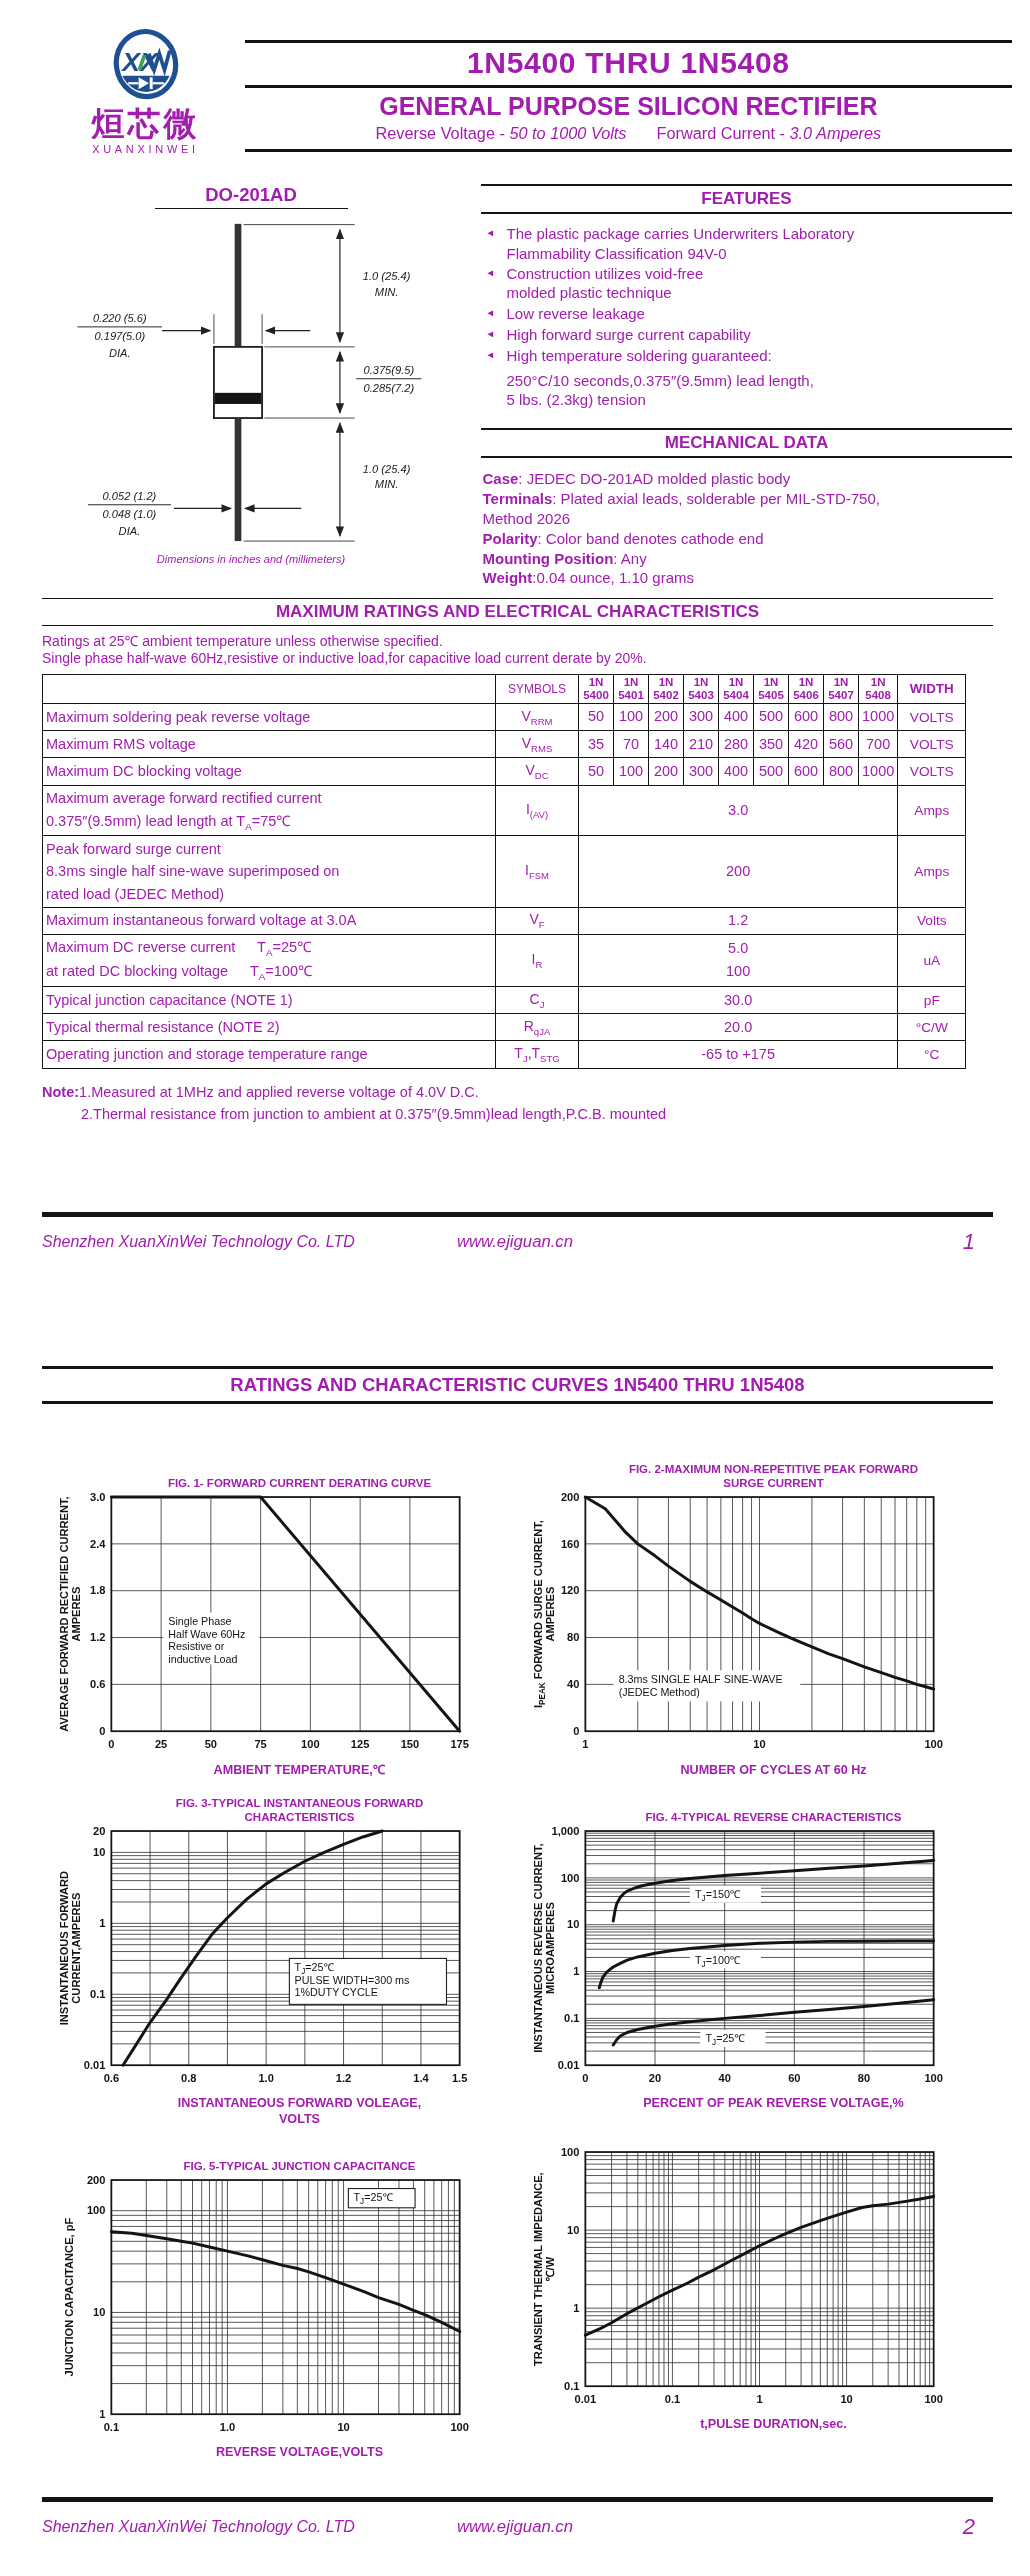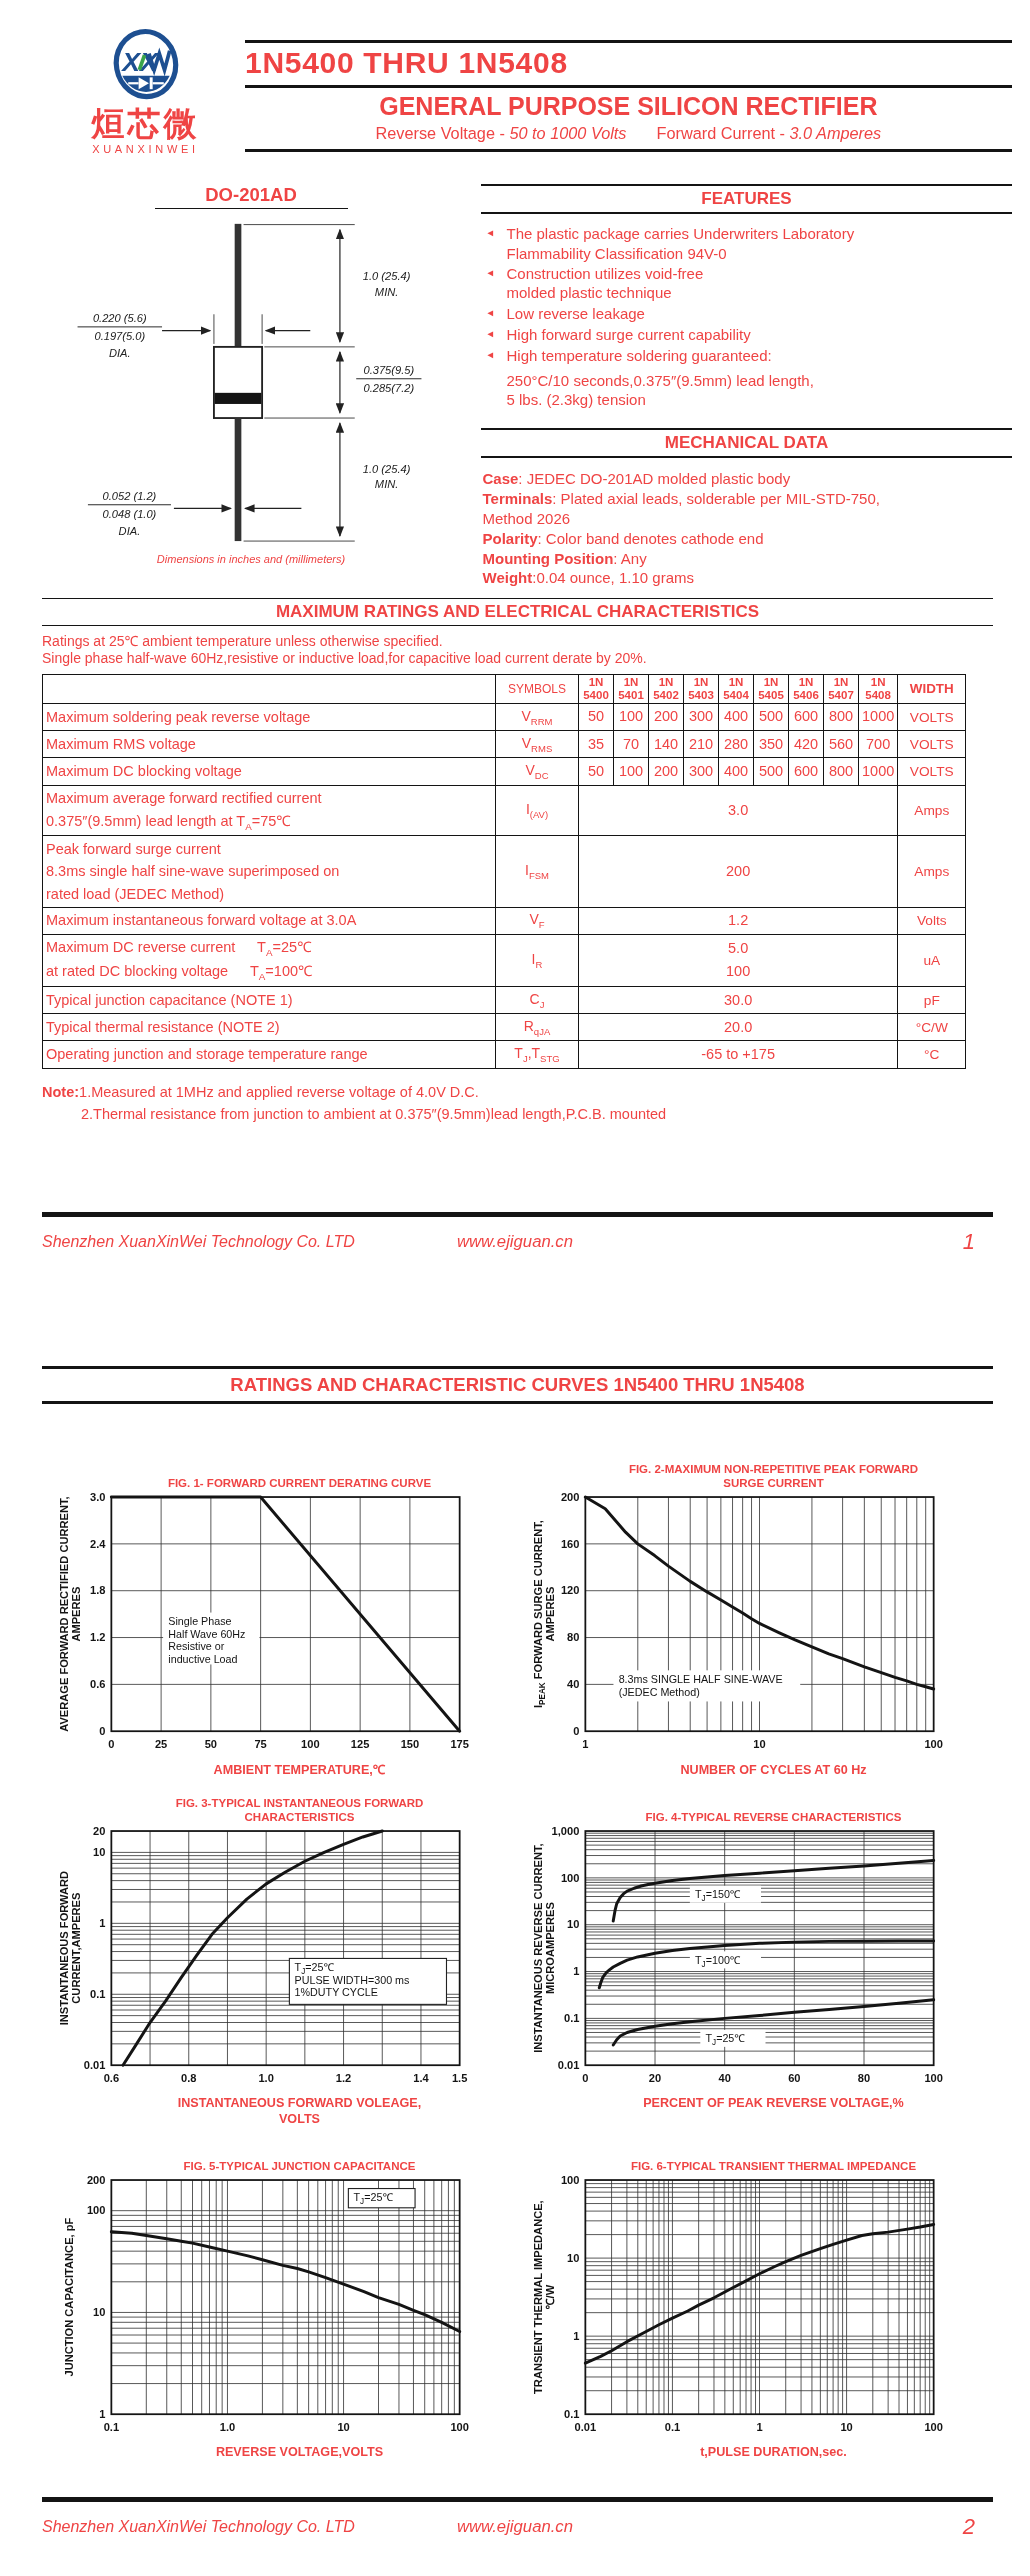--- a/index.html
+++ b/index.html
@@ -1,26 +1,26 @@
 <!DOCTYPE html>
 <html style="font-size:12px"><head>
 <meta charset="utf-8">
 <style>
   html,body{margin:0;padding:0;background:#fff;}
-  .sheet{position:relative;width:1031px;height:2576px;background:#fff;color:#ef4444;
+  .sheet{position:relative;width:1031px;height:2576px;background:#fff;color:#a21caf;
          font-family:"Liberation Sans",sans-serif;overflow:hidden;}
   .rule{background:#141414;}
   
   .header{position:absolute;left:46px;top:27px;right:19.3px;display:flex;}
   .logo-block{width:199px;text-align:center;}
   .logo-cn{font-size:33px;font-weight:bold;letter-spacing:3px;line-height:1.05;}
   .logo-en{font-size:11px;letter-spacing:3.7px;margin-top:1.5px;}
   .title-block{flex:1;padding-top:13.4px;}
   .title-rule{height:3px;}
-  .doc-title{font-size:30px;font-weight:bold;text-align:left;margin:3px 0 4.5px;letter-spacing:0.7px;}
+  .doc-title{font-size:30px;font-weight:bold;text-align:center;margin:3px 0 4.5px;letter-spacing:0.7px;}
   .doc-sub{font-size:25px;font-weight:bold;text-align:center;margin:4.5px 0 1.5px;}
   .doc-tag{font-size:16.3px;text-align:center;margin:3px 0 6px;}
   .doc-tag .val{font-style:italic;}
   .doc-tag .gap{display:inline-block;width:30px;}
   
   .pkg{position:absolute;left:49px;top:184px;width:404px;}
   .pkg-name{font-size:18.5px;font-weight:bold;text-align:center;width:193px;margin:0 auto 3px;
             border-bottom:1.5px solid #141414;padding-bottom:2.2px;}
   .pkg svg text{font-size:15px;font-style:italic;fill:#222;}
   .pkg-caption{font-size:11px;font-style:italic;text-align:center;margin-top:3px;}
@@ -578,21 +578,21 @@
           <text x="385.3333333333333" y="346" text-anchor="middle" class="tick">10</text>
           <text x="542" y="346" text-anchor="middle" class="tick">100</text>
           <text x="64" y="329" text-anchor="end" class="tick">1</text>
           <text x="64" y="191.6701952623544" text-anchor="end" class="tick">10</text>
           <text x="64" y="54.34039052470882" text-anchor="end" class="tick">100</text>
           <text x="64" y="13" text-anchor="end" class="tick">200</text>
           <text x="20" y="166" text-anchor="middle" transform="rotate(-90 20 166)" class="axlab"><tspan>JUNCTION CAPACITANCE, pF</tspan></text>
           <rect x="391.81818734145526" y="19.473362932240093" width="90" height="26" fill="#fff" stroke="#222" stroke-width="1.5"></rect>
           <text x="398.81818734145526" y="36.47336293224009" text-anchor="start" class="ann"><tspan>T</tspan><tspan dy="4" font-size="11px">J</tspan><tspan dy="-4">=25℃</tspan></text>
         </svg><div class="fig-xlabel">REVERSE VOLTAGE,VOLTS</div></figure>
-      <figure class="fig"><div class="fig-title">FIG. 6-TYPICAL TRANSIENT THERMAL IMPEDANCE</div><svg width="415" height="267" viewBox="0 0 560 360">
+      <figure class="fig"><svg width="415" height="267" viewBox="0 0 560 360">
           <line x1="107.3710244905178" y1="8" x2="107.3710244905178" y2="324" stroke="#333" stroke-width="1.1"></line>
           <line x1="128.06174742956034" y1="8" x2="128.06174742956034" y2="324" stroke="#333" stroke-width="1.1"></line>
           <line x1="142.7420489810356" y1="8" x2="142.7420489810356" y2="324" stroke="#333" stroke-width="1.1"></line>
           <line x1="154.1289755094822" y1="8" x2="154.1289755094822" y2="324" stroke="#333" stroke-width="1.1"></line>
           <line x1="163.43277192007812" y1="8" x2="163.43277192007812" y2="324" stroke="#333" stroke-width="1.1"></line>
           <line x1="171.2990197016752" y1="8" x2="171.2990197016752" y2="324" stroke="#333" stroke-width="1.1"></line>
           <line x1="178.11307347155338" y1="8" x2="178.11307347155338" y2="324" stroke="#333" stroke-width="1.1"></line>
           <line x1="184.12349485912065" y1="8" x2="184.12349485912065" y2="324" stroke="#333" stroke-width="1.1"></line>
           <line x1="189.5" y1="8" x2="189.5" y2="324" stroke="#333" stroke-width="1.1"></line>
           <line x1="224.8710244905178" y1="8" x2="224.8710244905178" y2="324" stroke="#333" stroke-width="1.1"></line>

